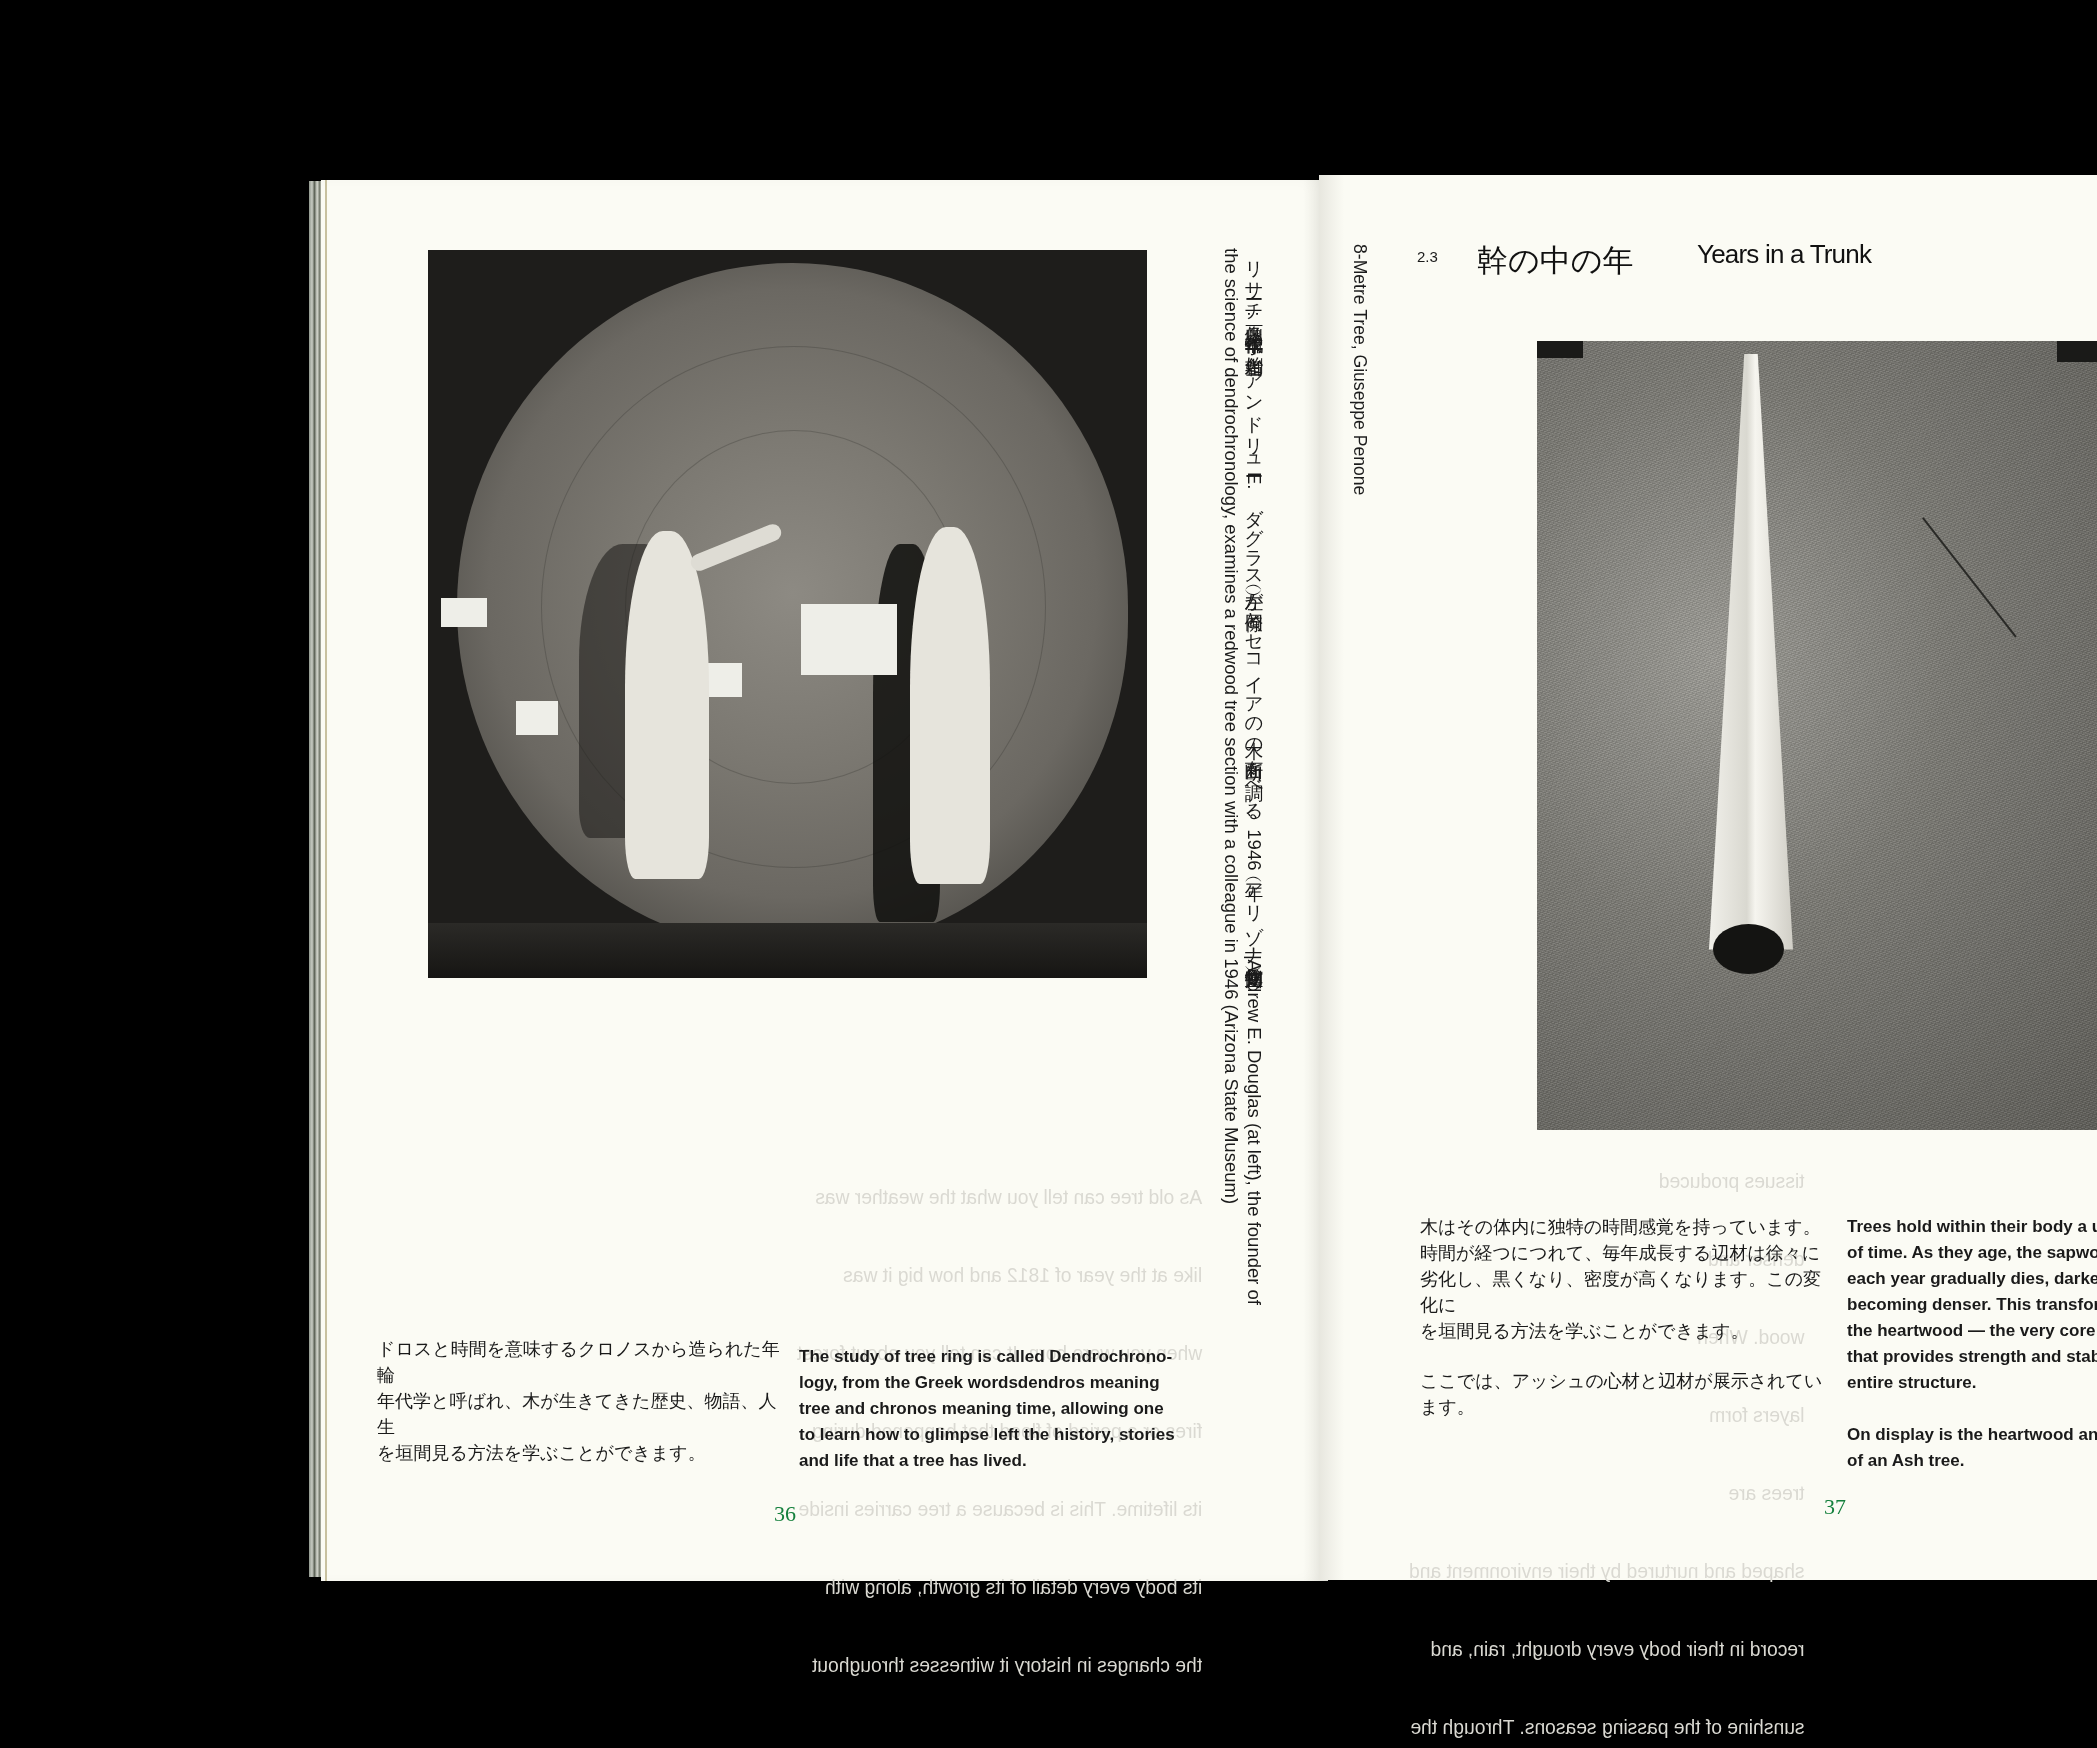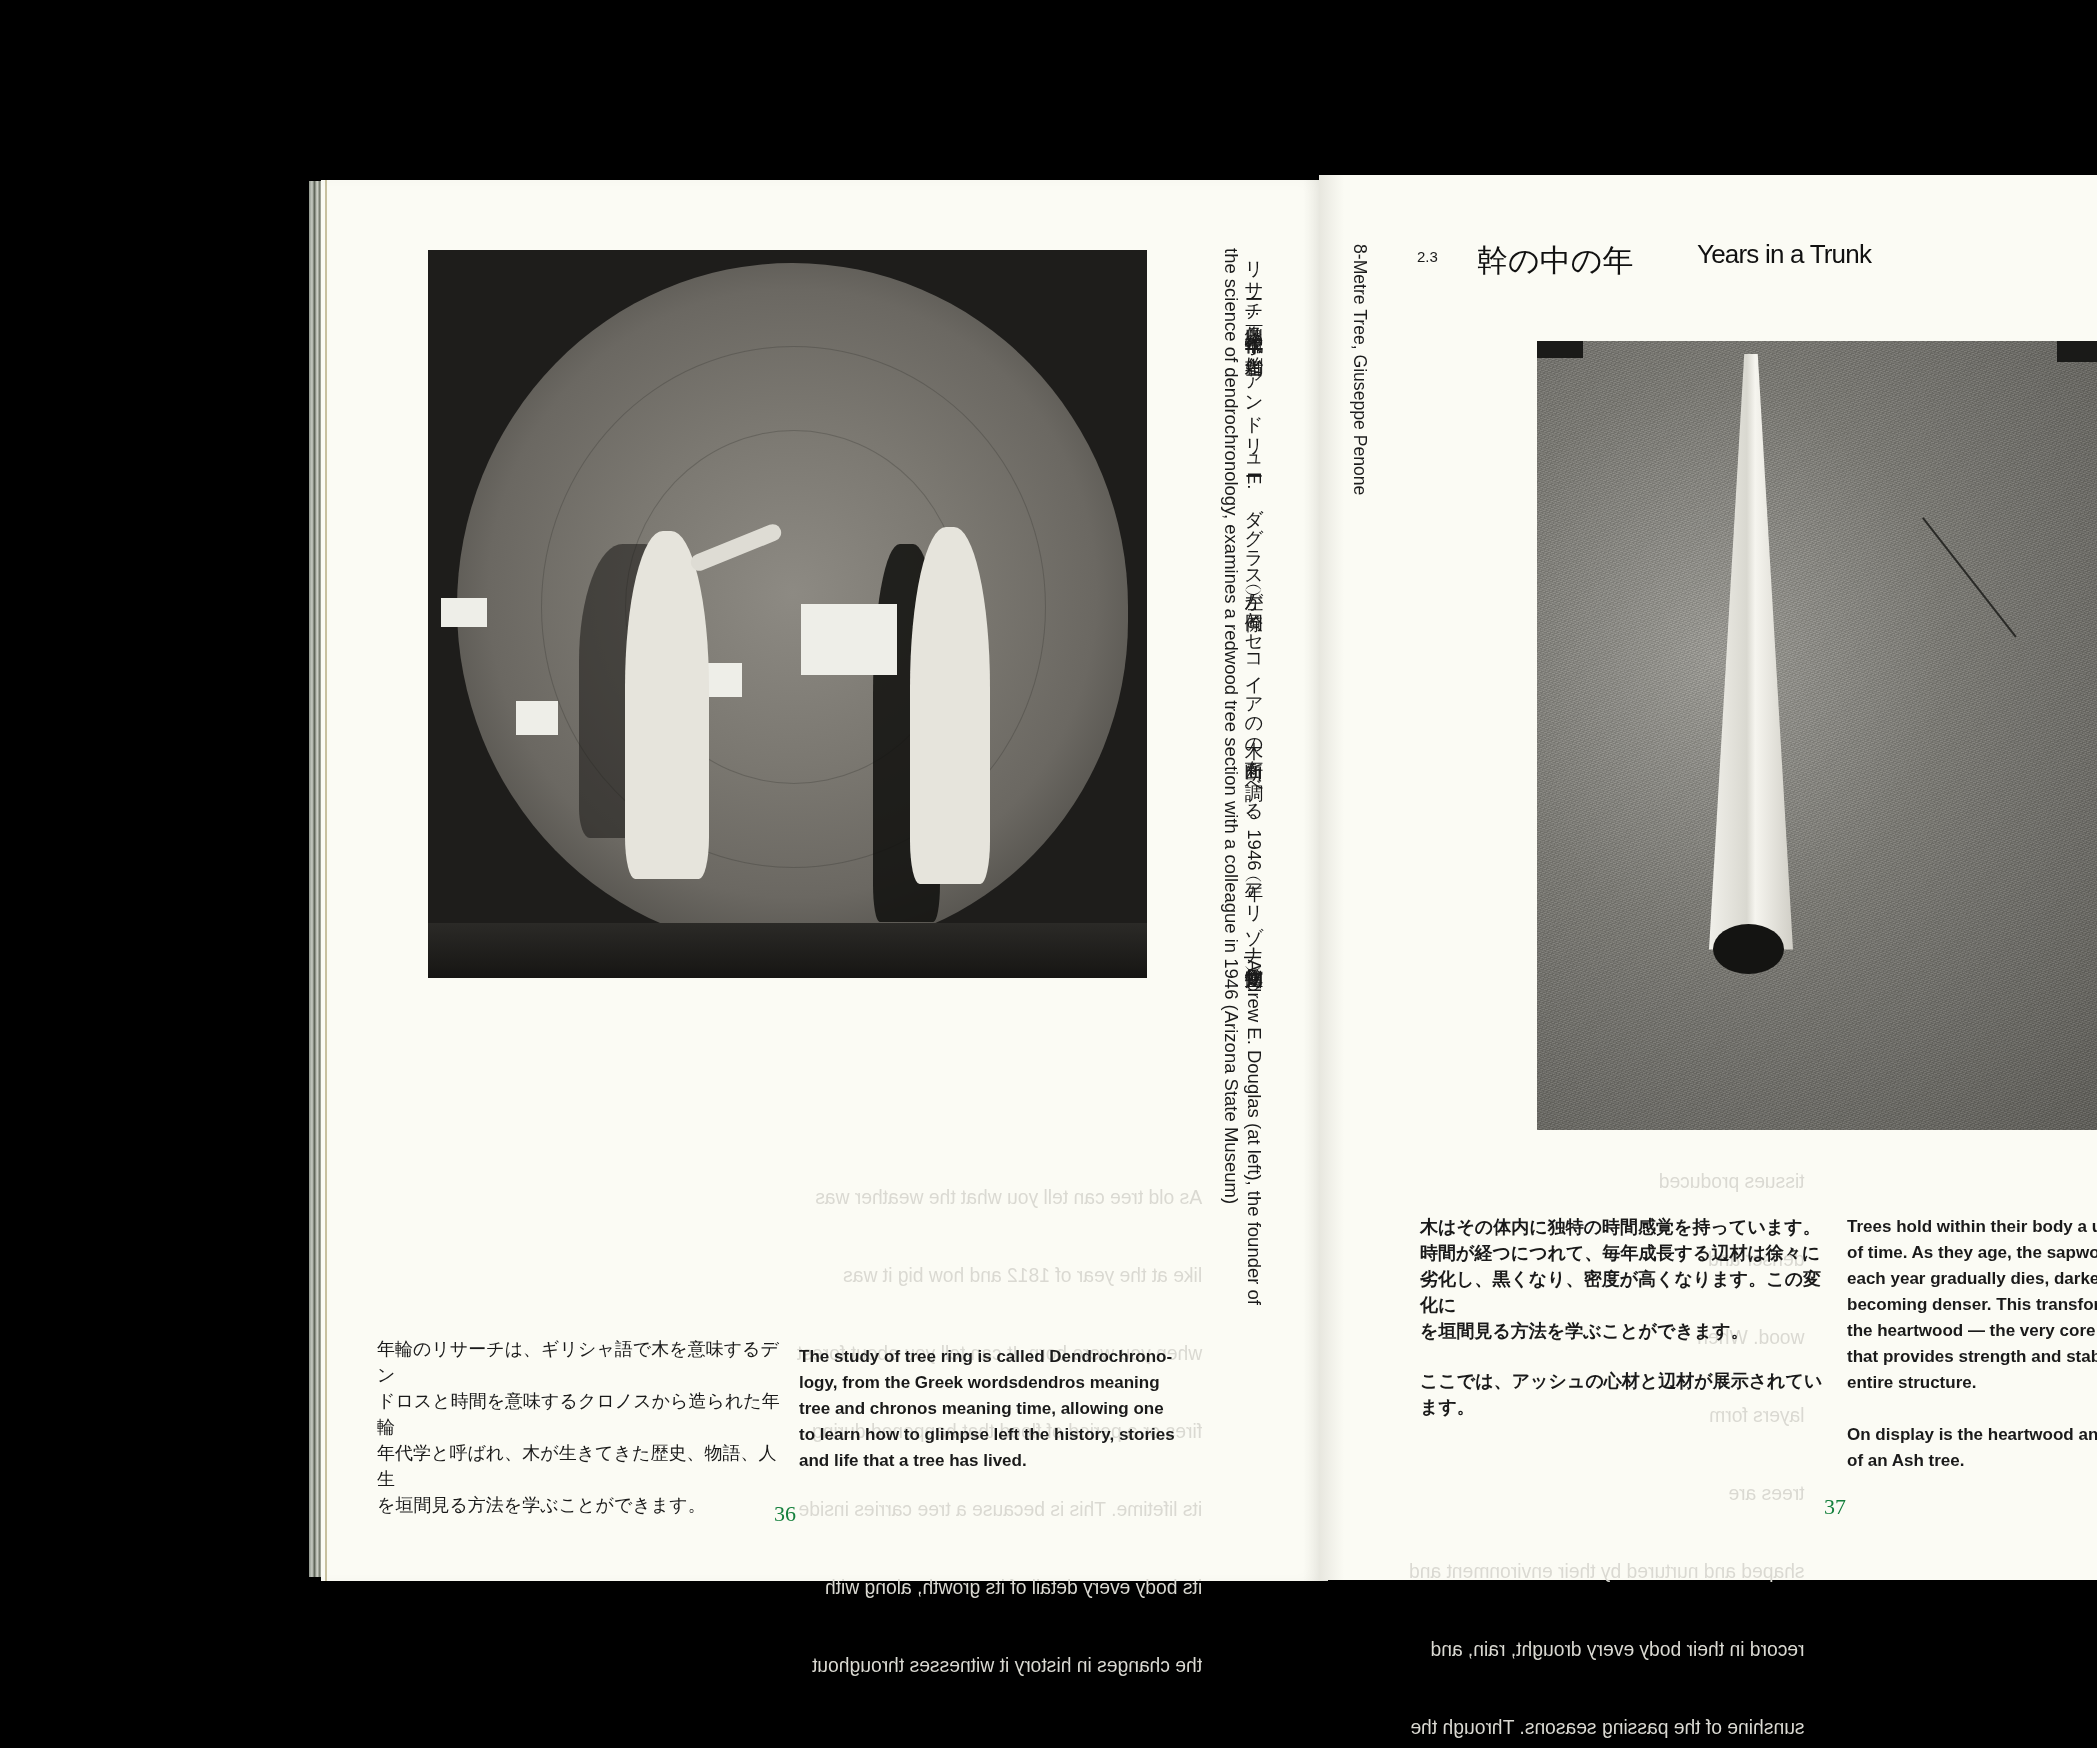--- a/index.html
+++ b/index.html
@@ -176,21 +176,21 @@
   }
   .body-en {
     position: absolute;
     color: #1a1a1a;
     font-size: 17px;
     line-height: 26px;
     font-weight: 600;
   }
   .left-jp { left: 377px; top: 1336px; width: 403px; }
   .left-en { left: 799px; top: 1344px; width: 403px; }
-  .right-jp { left: 1420px; top: 1214px; width: 419px; font-weight: bold; }
+  .right-jp { left: 1420px; top: 1214px; width: 419px; }
   .right-jp .gap { height: 24px; }
   .right-en { left: 1847px; top: 1214px; width: 378px; }
   .right-en .gap { height: 26px; }
 
   .section-num {
     position: absolute;
     left: 1417px; top: 248px;
     font-size: 15px; color: #1a1a1a;
   }
   .section-title-jp {
@@ -272,21 +272,20 @@
 </div>
 
 <div class="vertical caption-jp">
   <span>リサーチ画像: 年輪年代学の創始者、アンドリュー E. ダグラス（左）が同僚とセコイアの木の断面を調べる、1946年（アリゾナ州立博物館）</span><span class="caption-sep">|</span><span>Andrew E. Douglas (at left), the founder of</span>
 </div>
 <div class="vertical caption-en">
   <span>the science of dendrochronology, examines a redwood tree section with a colleague in 1946 (Arizona State Museum)</span>
 </div>
 
 <div class="body-jp left-jp">
-  <div>年輪のリサーチは、ギリシャ語で木を意味するデン</div>
   <div>ドロスと時間を意味するクロノスから造られた年輪</div>
   <div>年代学と呼ばれ、木が生きてきた歴史、物語、人生</div>
   <div>を垣間見る方法を学ぶことができます。</div>
 </div>
 <div class="body-en left-en">
   <div>The study of tree ring is called Dendrochrono-</div>
   <div>logy, from the Greek wordsdendros meaning</div>
   <div>tree and chronos meaning time, allowing one</div>
   <div>to learn how to glimpse left the history, stories</div>
   <div>and life that a tree has lived.</div>

